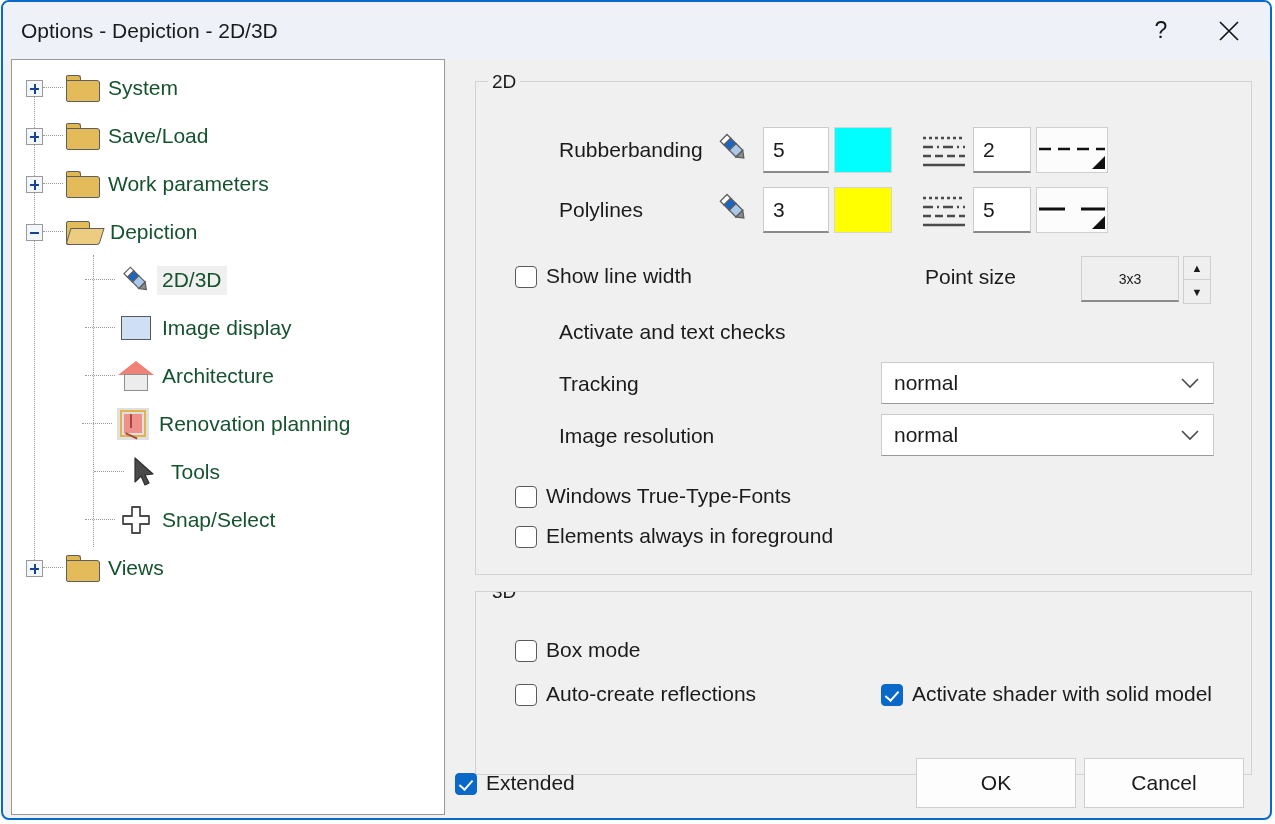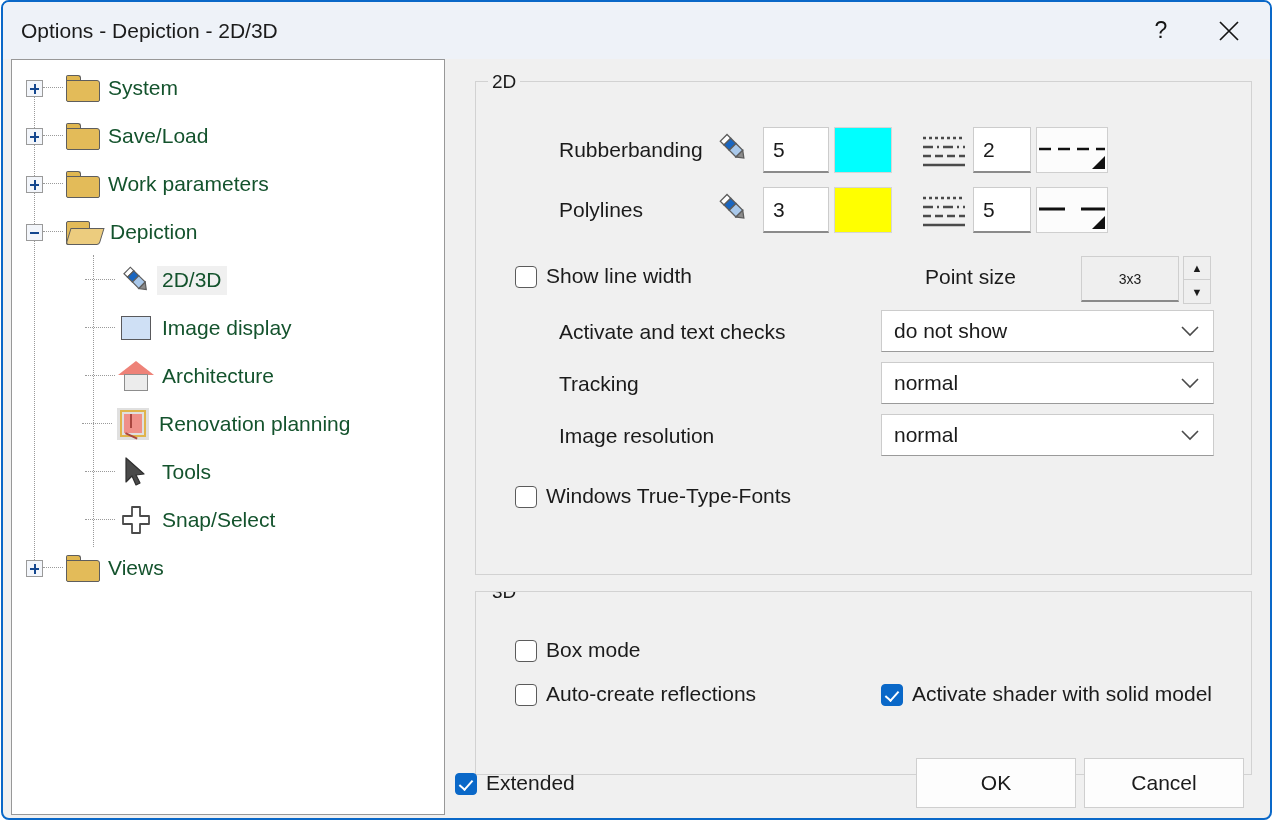--- a/index.html
+++ b/index.html
@@ -408,21 +408,21 @@
         <div class="renov">
             <div class="frame"></div>
             <div class="fill"></div>
             <div class="v"></div>
             <div class="d"></div>
           </div>
       </div>
       <div class="tree-label">Renovation planning</div>
     </div>
 
-    <div class="tree-row" style="top:388px; left:73px;">
+    <div class="tree-row" style="top:388px; left:82px;">
       <div class="dotline" style="width:30px;"></div>
       <div class="icon-slot cursor" style="width:42px;">
         <svg width="28" height="32" viewBox="0 0 28 32">
           <path d="M4 2 L4 26 L10 20 L14 29 L18 27 L14 19 L22 18 Z" fill="#4a4a4a" stroke="#2e2e2e" stroke-width="1.2" stroke-linejoin="round"></path>
         </svg>
       </div>
       <div class="tree-label">Tools</div>
     </div>
 
     <div class="tree-row" style="top:436px; left:73px;">
@@ -516,28 +516,20 @@
         <div class="cb-label">Show line width</div>
       </div>
       <div class="lbl" style="left:405px; top:183px;">Point size</div>
       <div class="spinfield" style="left:605px; top:174px; width:98px; height:46px;">3x3</div>
       <div class="spinbtns" style="left:707px; top:174px;">
         <div class="spinbtn spin-up">▲</div>
         <div class="spinbtn spin-dn">▼</div>
       </div>
 
       <div class="lbl" style="left:39px; top:238px;">Activate and text checks</div>
-      <div class="combo" style="left:405px; top:228px; width:333px; height:42px;">
-        <span>do not show</span>
-        <span class="chev">
-          <svg width="18" height="12" viewBox="0 0 18 12">
-              <path d="M1 2 L9 10 L17 2" stroke="#4a4a4a" stroke-width="1.6" fill="none"></path>
-            </svg>
-        </span>
-      </div>
 
       <div class="lbl" style="left:39px; top:290px;">Tracking</div>
       <div class="combo" style="left:405px; top:280px; width:333px; height:42px;">
         <span>normal</span>
         <span class="chev">
           <svg width="18" height="12" viewBox="0 0 18 12">
               <path d="M1 2 L9 10 L17 2" stroke="#4a4a4a" stroke-width="1.6" fill="none"></path>
             </svg>
         </span>
       </div>
@@ -549,20 +541,24 @@
           <svg width="18" height="12" viewBox="0 0 18 12">
               <path d="M1 2 L9 10 L17 2" stroke="#4a4a4a" stroke-width="1.6" fill="none"></path>
             </svg>
         </span>
       </div>
 
       <div class="cb-row" style="left:39px; top:402px;">
         <div class="cbox"></div>
         <div class="cb-label">Windows True-Type-Fonts</div>
       </div>
+      <div class="cb-row" style="left:39px; top:442px;">
+        <div class="cbox"></div>
+        <div class="cb-label">Elements always in foreground</div>
+      </div>
     </div>
 
     <div class="groupbox gb-3d clip-box">
       <div class="group-title">3D</div>
 
       <div class="cb-row" style="left:39px; top:46px;">
         <div class="cbox"></div>
         <div class="cb-label">Box mode</div>
       </div>
       <div class="cb-row" style="left:39px; top:90px;">

